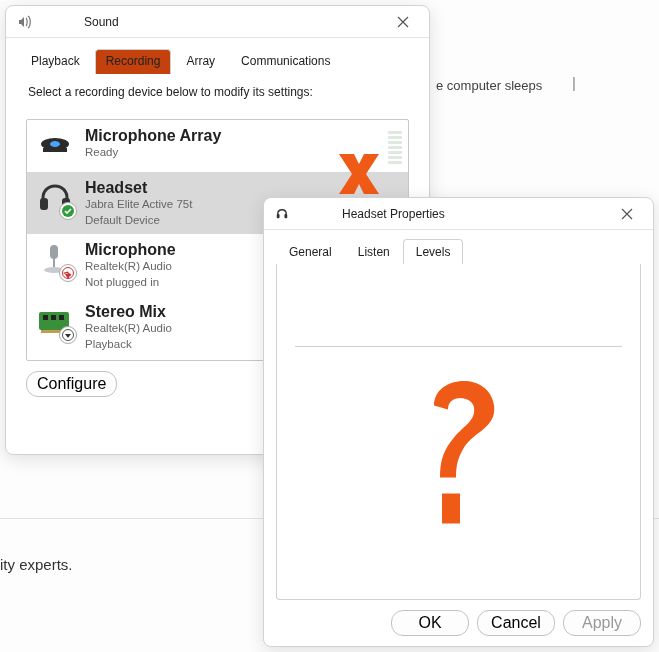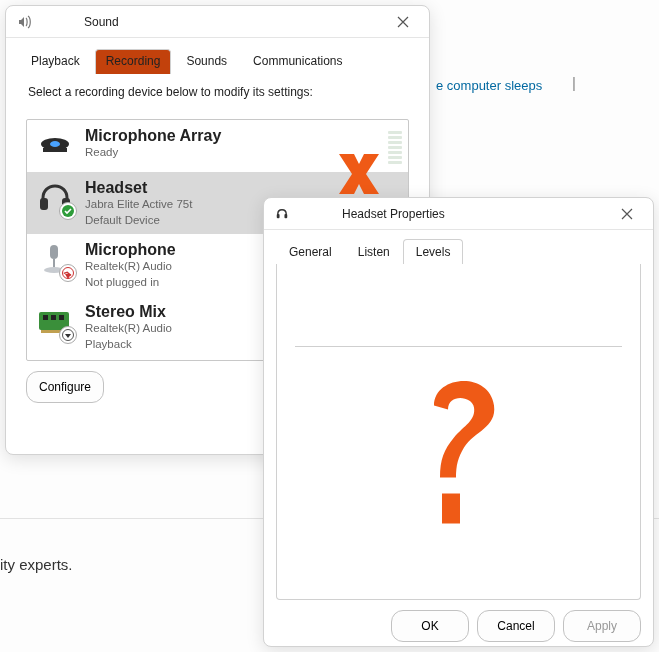--- a/index.html
+++ b/index.html
@@ -7,21 +7,21 @@
     margin: 0;
     font-family: "Segoe UI", Tahoma, sans-serif;
     font-size: 12px;
     background: #fdfdfd;
     width: 659px;
     height: 652px;
     position: relative;
     overflow: hidden;
     color: #222;
   }
-  .bg-link1 { position: absolute; left: 436px; top: 78px; color: #0369a1; font-size: 13px; }
+  .bg-link1 { position: absolute; left: 436px; top: 78px; color: #404040; font-size: 13px; }
   .bg-link2 { position: absolute; left: 393px; top: 139px; color: #0066cc; font-size: 13px; }
   .bg-sep1 { position: absolute; left: 572px; top: 74px; color: #888; font-size: 15px; }
   .bg-hr { position: absolute; left: 0; top: 518px; width: 659px; height: 1px; background: #e2e2e2; }
   .bg-text { position: absolute; left: 0px; top: 556px; font-size: 15px; color: #333; }
 
   
   .window {
     position: absolute;
     background: #fff;
     border: 1px solid #d2d2d2;
@@ -75,22 +75,22 @@
     display: flex; flex-direction: column-reverse; gap: 2px;
   }
   .meter .seg { height: 3px; background: #dfe9df; border-radius:1px;}
   .badge {
     position:absolute; right:-2px; bottom:-2px; width:18px; height:18px; border-radius:50%;
     background:#fff; border:1px solid #aaa; display:flex; align-items:center; justify-content:center;
   }
   .btnrow { display: flex; gap: 8px; margin-top: 10px; }
   .btnrow .spacer { flex: 1; }
   .winbtn {
-    min-width: 78px; height: 32px; border: 1px solid #c2c2c2; background: #fdfdfd;
-    border-radius: 12px; font-size: 12px; cursor: pointer; padding: 0 10px;
+    min-width: 78px; height: 26px; border: 1px solid #c2c2c2; background: #fdfdfd;
+    border-radius: 12px; font-size: 16px; cursor: pointer; padding: 0 10px;
     font-family: inherit;
   }
   .winbtn:disabled { color: #999; cursor: default; }
   .mainbtnrow {
     display:flex; gap:8px; justify-content:flex-end; padding: 0 14px 12px 14px;
   }
 
   
   .orange-x {
     position: absolute; width: 50px; height: 50px; pointer-events: none;
@@ -145,21 +145,21 @@
     <div class="close-x">
       <svg width="12" height="12" viewBox="0 0 12 12">
           <path stroke="currentColor" stroke-width="1.2" fill="none" d="M1 1l10 10M11 1L1 11"></path>
         </svg>
     </div>
   </div>
 
   <div class="tabs">
     <div class="tab">Playback</div>
     <div class="tab active">Recording</div>
-    <div class="tab">Sounds</div>
+    <div class="tab">Array</div>
     <div class="tab">Communications</div>
   </div>
 
   <div class="tabpanel">
     <div class="instruction">Select a recording device below to modify its settings:</div>
 
     <div class="device-list">
 
       <div class="device">
         <div class="dicon">

